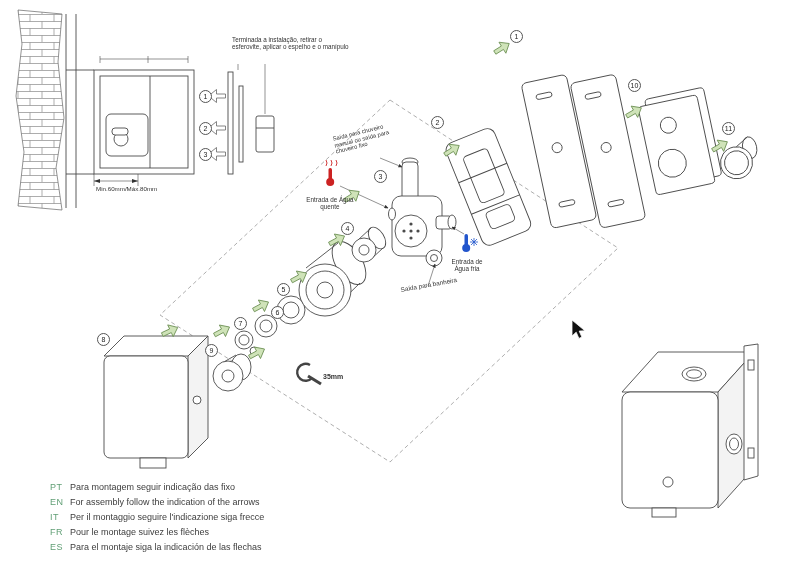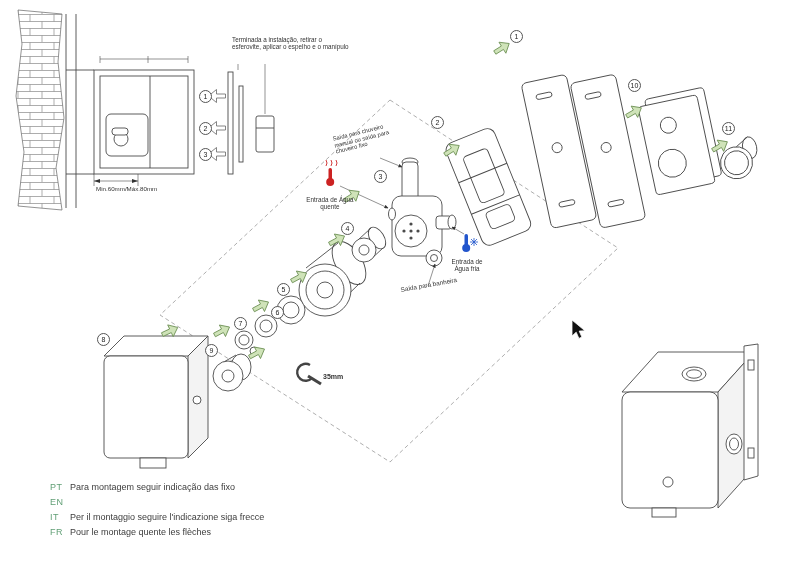--- a/index.html
+++ b/index.html
@@ -246,24 +246,29 @@
 <div class="callout" style="left:628px;top:79px">10</div>
 <div class="callout" style="left:722px;top:122px">11</div>
 
 <div class="instr">
   <div class="instr-row">
     <span class="instr-lang">PT</span>
     <span class="instr-text">Para montagem seguir indicação das fixo</span>
   </div>
   <div class="instr-row">
     <span class="instr-lang">EN</span>
+    <span class="instr-text">For assembly follow the indication of the arrows</span>
   </div>
   <div class="instr-row">
     <span class="instr-lang">IT</span>
     <span class="instr-text">Per il montaggio seguire l'indicazione siga frecce</span>
   </div>
   <div class="instr-row">
     <span class="instr-lang">FR</span>
-    <span class="instr-text">Pour le montage quente les flèches</span>
+    <span class="instr-text">Pour le montage suivez les flèches</span>
+  </div>
+  <div class="instr-row">
+    <span class="instr-lang">ES</span>
+    <span class="instr-text">Para el montaje siga la indicación de las flechas</span>
   </div>
 </div>
 
 </div>
 
 </body></html>

